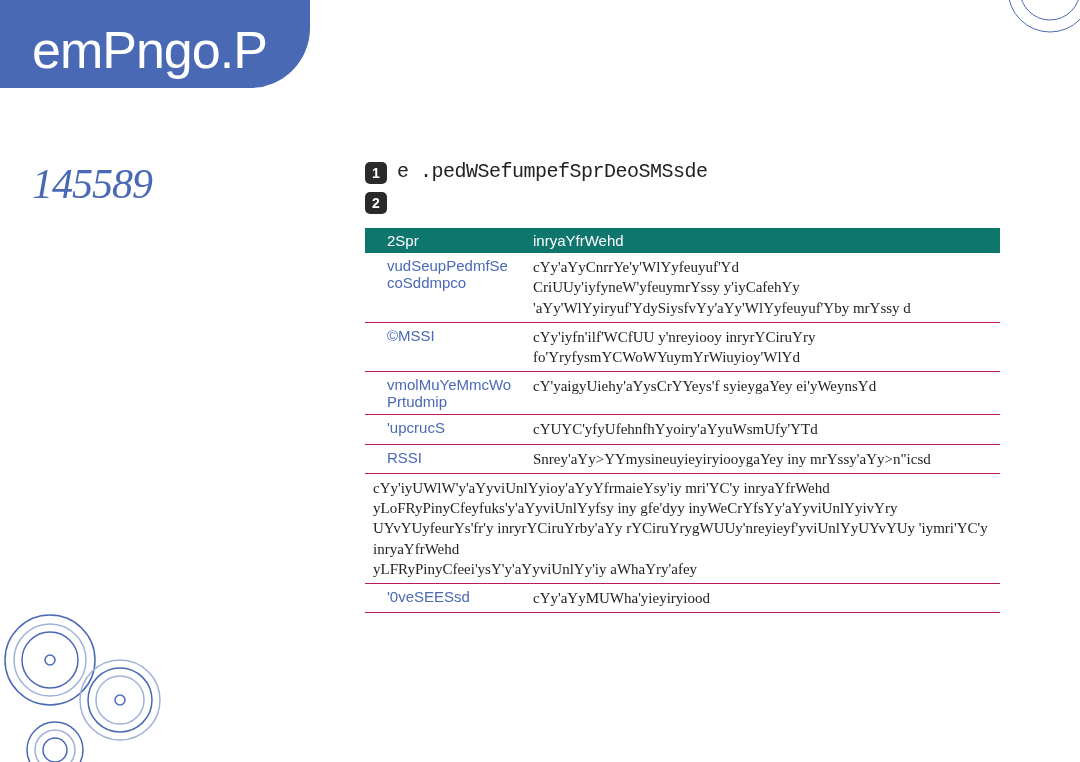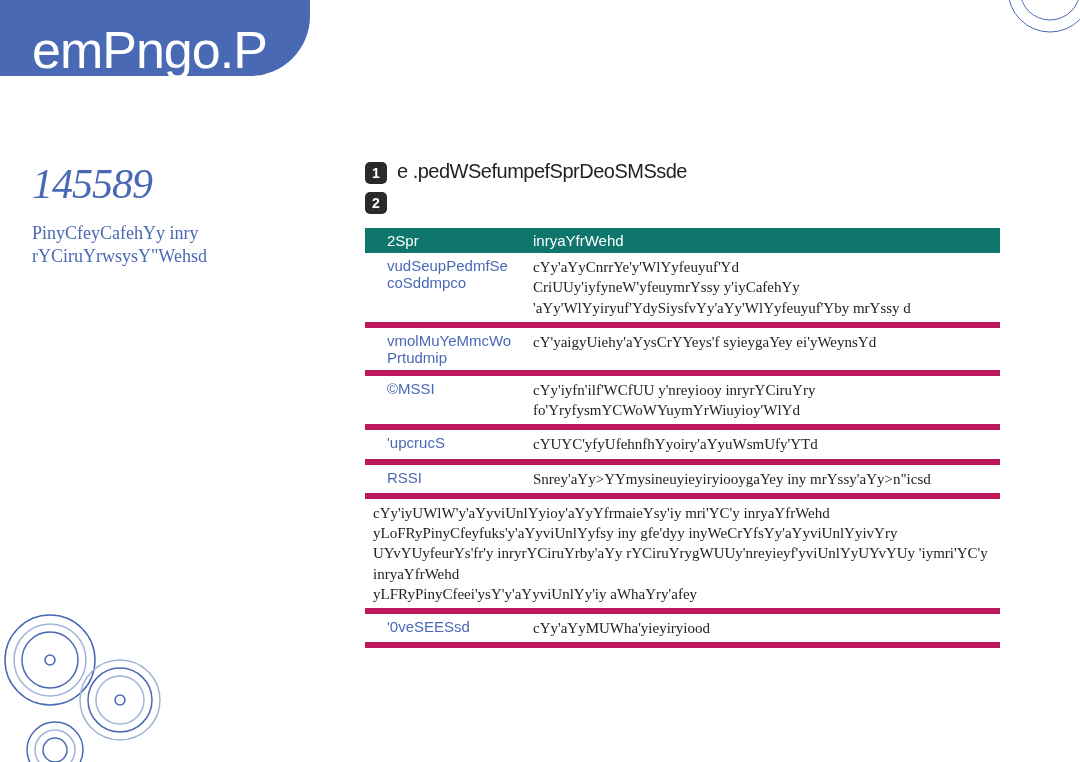--- a/index.html
+++ b/index.html
@@ -9,21 +9,21 @@
     font-family: Arial, Helvetica, sans-serif;
     position: relative;
     overflow: hidden;
     background: #fff;
   }
   .header-band {
     position: absolute;
     top: 0;
     left: 0;
     width: 310px;
-    height: 76px;
+    height: 88px;
     background: #4a69b5;
     border-bottom-right-radius: 60px;
     text-align: right;
   }
   .header-title {
     position: absolute;
     top: 20px;
     left: 32px;
     font-size: 52px;
     color: #fff;
@@ -89,38 +89,38 @@
     font-weight: bold;
     display: flex;
     align-items: center;
     justify-content: center;
     flex-shrink: 0;
     margin-top: 2px;
   }
   .step-text {
     font-size: 20px;
     color: #222;
-    font-family: Liberation Sans, sans-serif;
+    font-family: Liberation Mono, monospace;
     letter-spacing: -0.5px;
   }
   .table {
     margin-top: 14px;
     width: 635px;
     font-size: 15px;
   }
   .table-head {
     display: flex;
     background: #0f766e;
     color: #fff;
   }
   .col1 { width: 160px; padding: 4px 10px 4px 22px; }
   .col2 { flex: 1; padding: 4px 8px; }
   .table-row {
     display: flex;
-    border-bottom: 6px solid #be185d;
+    border-bottom: 1px solid #be185d;
     align-items: flex-start;
   }
   .table-row .col1 {
     color: #4a69b5;
     font-family: Arial, sans-serif;
     word-break: break-word;
     padding-top: 4px;
     padding-bottom: 4px;
   }
   .table-row .col2 {
@@ -144,24 +144,20 @@
   <div class="header-title">emPngo.P</div>
 </div>
 
 <svg class="top-circles" width="100" height="100">
   <circle cx="70" cy="30" r="42" stroke="#4a69b5" stroke-width="1" fill="none"></circle>
   <circle cx="70" cy="30" r="30" stroke="#4a69b5" stroke-width="1" fill="none"></circle>
 </svg>
 
 <div class="sidebar">
   <div class="big-number">145589</div>
-  <div class="side-caption">
-    <span>PinyCfeyCafehYy inry</span><br>
-    <span>rYCiruYrwsysY"Wehsd</span>
-  </div>
   <svg class="circles">
     <circle cx="60" cy="60" r="45" stroke="#4a69b5"></circle>
     <circle cx="60" cy="60" r="36" stroke="#a0b2d8"></circle>
     <circle cx="60" cy="60" r="28" stroke="#4a69b5"></circle>
     <circle cx="60" cy="60" r="5" stroke="#4a69b5"></circle>
     <circle cx="130" cy="100" r="40" stroke="#a0b2d8"></circle>
     <circle cx="130" cy="100" r="32" stroke="#4a69b5"></circle>
     <circle cx="130" cy="100" r="24" stroke="#a0b2d8"></circle>
     <circle cx="130" cy="100" r="5" stroke="#4a69b5"></circle>
     <circle cx="65" cy="150" r="28" stroke="#4a69b5"></circle>
@@ -184,26 +180,26 @@
       <div class="col1">2Spr</div>
       <div class="col2">inryaYfrWehd</div>
     </div>
 
     <div class="table-row">
       <div class="col1">vudSeupPedmfSecoSddmpco</div>
       <div class="col2">cYy'aYyCnrrYe'y'WlYyfeuyuf'Yd
 CriUUy'iyfyneW'yfeuymrYssy y'iyCafehYy 'aYy'WlYyiryuf'YdySiysfvYy'aYy'WlYyfeuyuf'Yby mrYssy d</div>
     </div>
     <div class="table-row">
+      <div class="col1">©MSSI</div>
+      <div class="col2">cYy'iyfn'ilf'WCfUU y'nreyiooy inryrYCiruYry fo'YryfysmYCWoWYuymYrWiuyioy'WlYd</div>
+    </div>
+    <div class="table-row">
       <div class="col1">vmolMuYeMmcWoPrtudmip</div>
       <div class="col2">cY'yaigyUiehy'aYysCrYYeys'f syieygaYey ei'yWeynsYd</div>
-    </div>
-    <div class="table-row">
-      <div class="col1">©MSSI</div>
-      <div class="col2">cYy'iyfn'ilf'WCfUU y'nreyiooy inryrYCiruYry fo'YryfysmYCWoWYuymYrWiuyioy'WlYd</div>
     </div>
     <div class="table-row">
       <div class="col1">'upcrucS</div>
       <div class="col2">cYUYC'yfyUfehnfhYyoiry'aYyuWsmUfy'YTd</div>
     </div>
     <div class="table-row">
       <div class="col1">RSSI</div>
       <div class="col2">Snrey'aYy&gt;YYmysineuyieyiryiooygaYey iny mrYssy'aYy&gt;n"icsd</div>
     </div>
     <div class="table-row">

